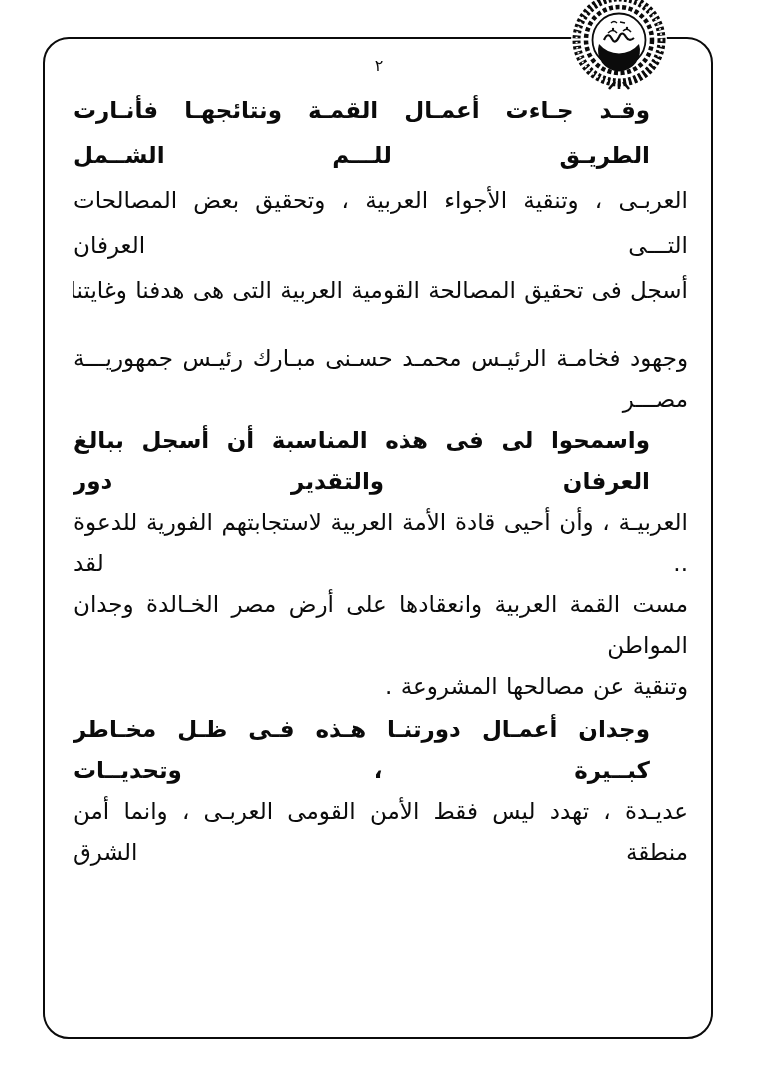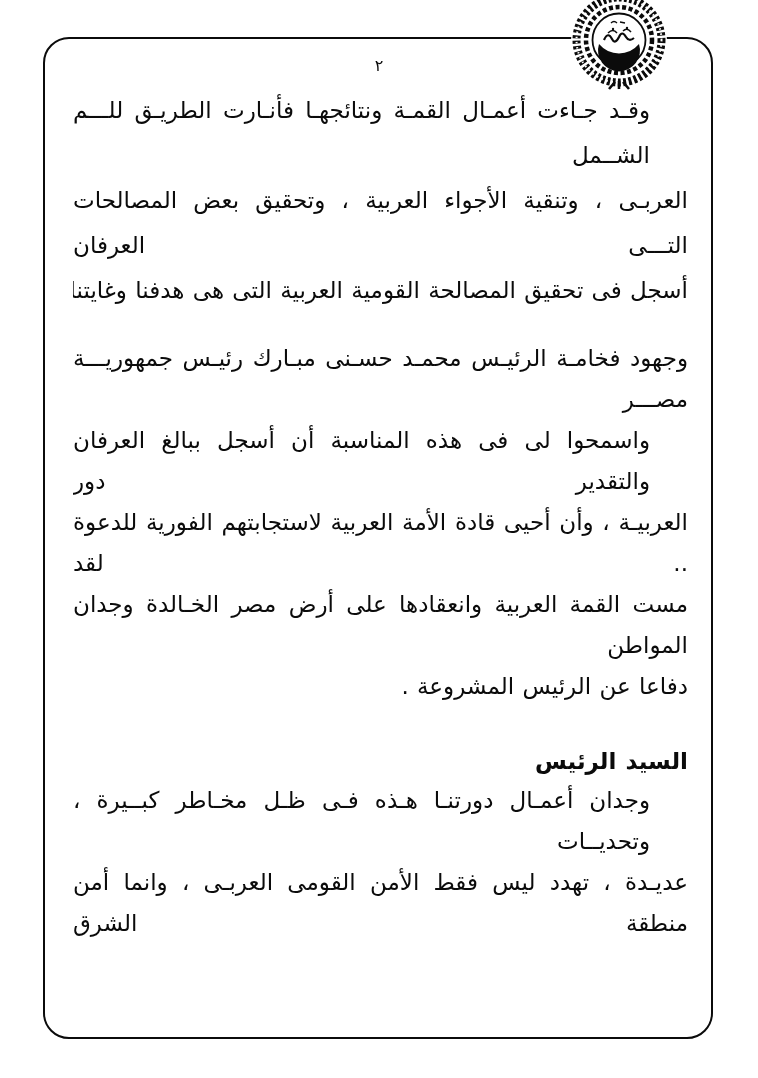--- a/index.html
+++ b/index.html
@@ -47,21 +47,21 @@
     line-height: 41px;
     white-space: nowrap;
     overflow: hidden;
   }
   .lh45 .ln { line-height: 45px; }
   .j {
     white-space: normal;
     text-align: justify;
     text-align-last: justify;
   }
-  .ind { padding-right: 38px; }
+  .ind { padding-right: 38px; font-weight: bold; }
   .p1 { margin-bottom: 25px; }
   .heading {
     margin-top: 37px;
     font-weight: bold;
     font-size: 23px;
     line-height: 34px;
   }
   .p3 { margin-top: 2px; }
 </style>
 </head>
@@ -102,24 +102,23 @@
       <div class="ln j ind">وقـد جـاءت أعمـال القمـة  ونتائجهـا فأنـارت الطريـق للـــم الشــمل</div>
       <div class="ln j">العربـى ، وتنقية الأجواء العربية ، وتحقيق بعض المصالحات التـــى العرفان</div>
       <div class="ln">أسجل فى تحقيق المصالحة القومية العربية التى هى هدفنا وغايتنا .</div>
     </div>
 
     <div class="para p2">
       <div class="ln j">وجهود فخامـة الرئيـس محمـد حسـنى مبـارك رئيـس جمهوريـــة مصـــر</div>
       <div class="ln j ind">واسمحوا لى فى هذه المناسبة أن أسجل ببالغ العرفان والتقدير  دور</div>
       <div class="ln j">العربيـة  ، وأن أحيى قادة الأمة العربية لاستجابتهم الفورية للدعوة .. لقد</div>
       <div class="ln j">مست القمة العربية وانعقادها على أرض مصر  الخـالدة وجدان المواطن</div>
-      <div class="ln">دفاعا عن الرئيس المشروعة  .</div>
+      <div class="ln">وتنقية عن مصالحها المشروعة  .</div>
     </div>
 
-    <div class="heading">السيد الرئيس</div>
 
     <div class="para p3">
       <div class="ln j ind">وجدان  أعمـال دورتنـا هـذه  فـى ظـل مخـاطر كبــيرة ، وتحديــات</div>
       <div class="ln j">عديـدة ، تهدد ليس فقط الأمن القومى العربـى ، وانما أمن منطقة الشرق</div>
 
     </div>
 
   </div>
 </div>
 

